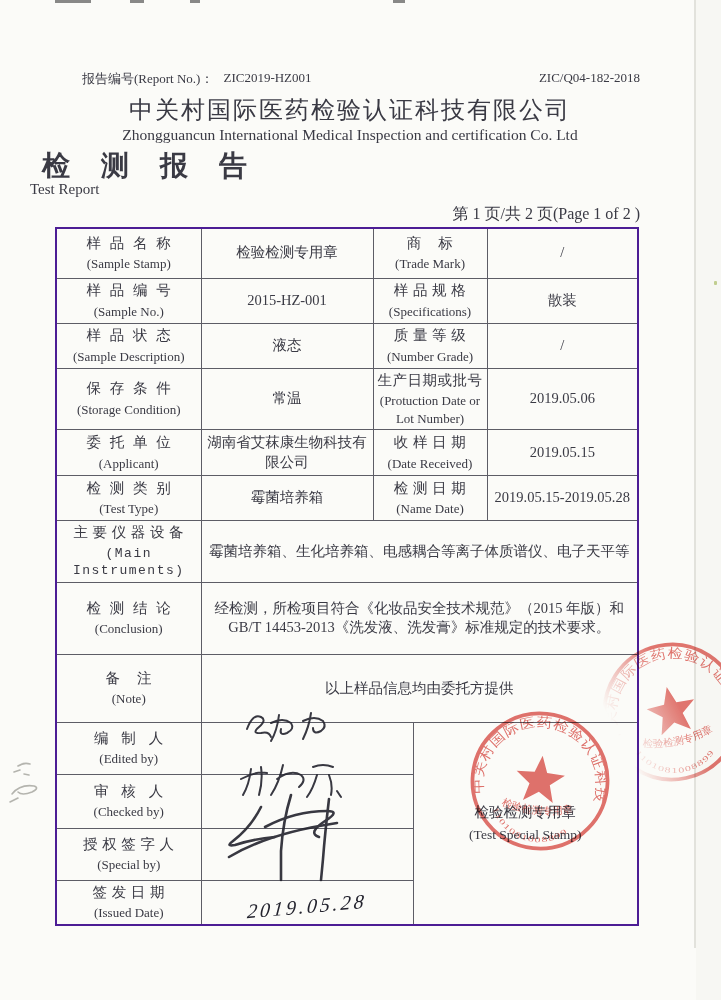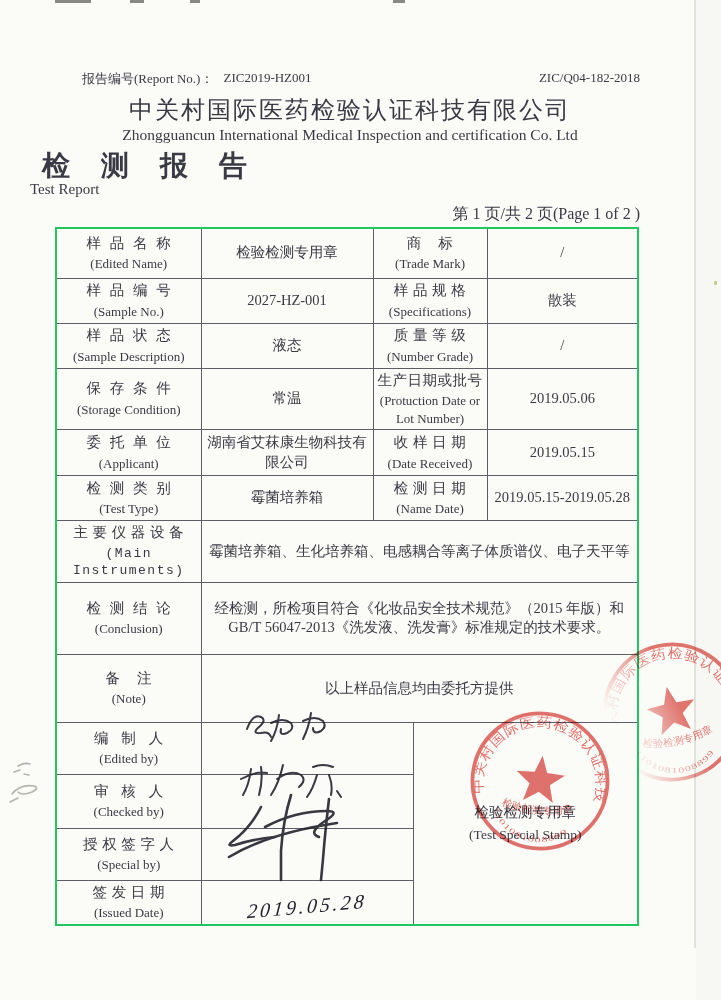--- a/index.html
+++ b/index.html
@@ -16,21 +16,21 @@
   .report-line .code{margin-left:auto;}
   .company-cn{top:94px;left:30px;width:640px;text-align:center;font-size:24px;letter-spacing:2px;}
   .company-en{top:126px;left:30px;width:640px;text-align:center;font-size:15.5px;}
   .title-cn{top:147px;left:30px;width:640px;text-align:left;font-size:28px;font-weight:600;letter-spacing:12px;text-indent:12px;}
   .title-en{top:181px;left:30px;width:640px;text-align:left;font-size:15px;}
   .page-info{top:204px;right:81px;font-size:16px;}
   
   table.report{
     position:absolute;left:55px;top:227px;width:582px;height:673px;
     border-collapse:collapse;table-layout:fixed;
-    border:2px solid #22c55e;
+    border:2px solid #4c1d95;
   }
   table.report td{
     border:1px solid #5d5d66;
     vertical-align:middle;text-align:center;
     padding:2px 4px;font-size:14.5px;line-height:1.35;
     overflow:hidden;
   }
   .lcn{white-space:pre;font-size:14.5px;letter-spacing:.5px;}
   .len{font-size:13px;margin-top:2px;}
   .len.ls{letter-spacing:1.5px;font-family:Liberation Mono, monospace;}
@@ -83,35 +83,35 @@
     <col style="width:145px">
       <col style="width:172px">
       <col style="width:40px">
       <col style="width:74px">
       <col style="width:151px">
   </colgroup>
   <tbody>
       <tr style="height:50px">
     <td>
           <div class="lcn">样  品  名  称</div>
-          <div class="len">(Edited Name)</div>
+          <div class="len">(Sample Stamp)</div>
         </td>
     <td>检验检测专用章</td>
     <td colspan="2">
           <div class="lcn">商    标</div>
           <div class="len">(Trade Mark)</div>
         </td>
     <td>/</td>
   </tr>
   <tr style="height:45px">
     <td>
           <div class="lcn">样  品  编  号</div>
           <div class="len">(Sample No.)</div>
         </td>
-    <td>2027-HZ-001</td>
+    <td>2015-HZ-001</td>
     <td colspan="2">
           <div class="lcn">样 品 规 格</div>
           <div class="len">(Specifications)</div>
         </td>
     <td>散装</td>
   </tr>
   <tr style="height:45px">
     <td>
           <div class="lcn">样  品  状  态</div>
           <div class="len">(Sample Description)</div>
@@ -164,21 +164,21 @@
           <div class="lcn">主 要 仪 器 设 备</div>
           <div class="len ls">(Main Instruments)</div>
         </td>
     <td colspan="4" class="wide-val">霉菌培养箱、生化培养箱、电感耦合等离子体质谱仪、电子天平等</td>
   </tr>
   <tr style="height:72px">
     <td>
           <div class="lcn">检  测  结  论</div>
           <div class="len">(Conclusion)</div>
         </td>
-    <td colspan="4" class="wide-val">经检测，所检项目符合《化妆品安全技术规范》（2015 年版）和 GB/T 56047-2013《洗发液、洗发膏》标准规定的技术要求。</td>
+    <td colspan="4" class="wide-val">经检测，所检项目符合《化妆品安全技术规范》（2015 年版）和 GB/T 14453-2013《洗发液、洗发膏》标准规定的技术要求。</td>
   </tr>
   <tr style="height:68px">
     <td>
           <div class="lcn">备    注</div>
           <div class="len">(Note)</div>
         </td>
     <td colspan="4" class="wide-val">以上样品信息均由委托方提供</td>
   </tr>
   <tr style="height:52px">
     <td>

